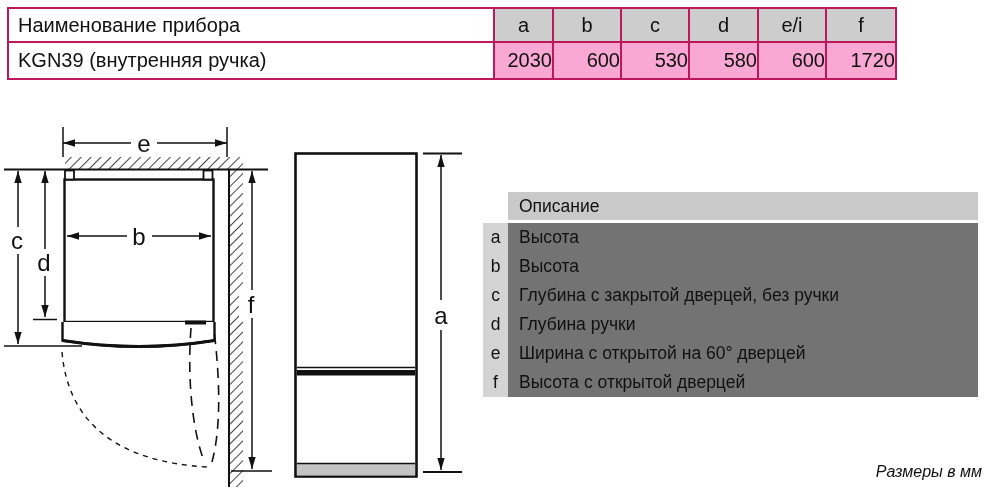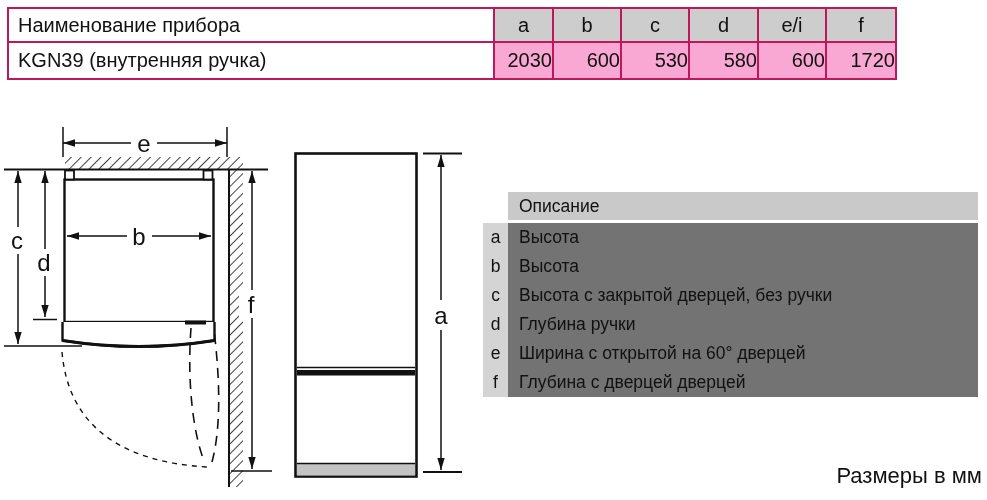--- a/index.html
+++ b/index.html
@@ -41,21 +41,21 @@
   }
   
   .diagram-svg { position:absolute; left:0; top:0; }
   .diagram-svg text {
     font-family:"Liberation Sans", sans-serif;
     font-size:24px; fill:#111;
   }
   
   .units-note {
     position:absolute; right:5px; top:463px;
-    font-size:22px; text-align:left;
+    font-size:16px; text-align:left;font-style:italic;
   }
 </style>
 </head>
 <body>
 
 <table class="dim-table">
   <colgroup>
     <col style="width:486px">
       <col style="width:59px">
       <col style="width:68px">
@@ -178,29 +178,29 @@
   <div class="legend-row">
     <div class="legend-key">a</div>
     <div class="legend-desc">Высота</div>
   </div>
   <div class="legend-row">
     <div class="legend-key">b</div>
     <div class="legend-desc">Высота</div>
   </div>
   <div class="legend-row">
     <div class="legend-key">c</div>
-    <div class="legend-desc">Высота с закрытой дверцей, без ручки</div>
+    <div class="legend-desc">Глубина с закрытой дверцей, без ручки</div>
   </div>
   <div class="legend-row">
     <div class="legend-key">d</div>
     <div class="legend-desc">Глубина ручки</div>
   </div>
   <div class="legend-row">
     <div class="legend-key">e</div>
     <div class="legend-desc">Ширина с открытой на 60° дверцей</div>
   </div>
   <div class="legend-row">
     <div class="legend-key">f</div>
-    <div class="legend-desc">Глубина с дверцей дверцей</div>
+    <div class="legend-desc">Высота с открытой дверцей</div>
   </div>
 </div>
 
 <div class="units-note">Размеры в мм</div>
 
 </body></html>

